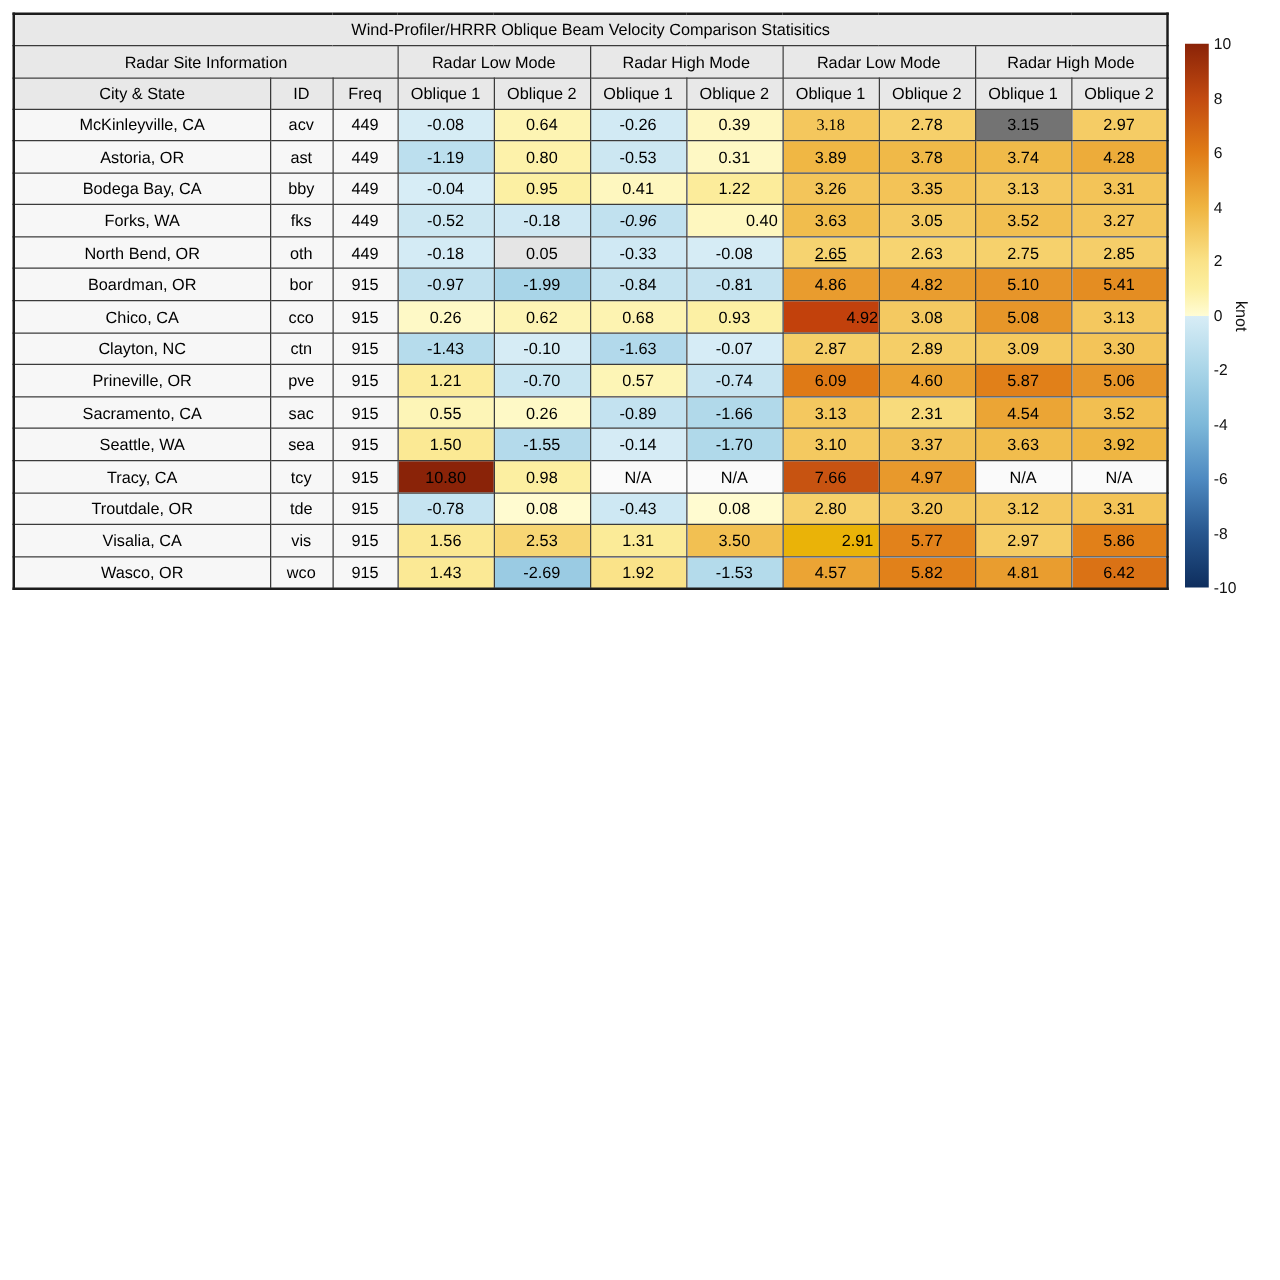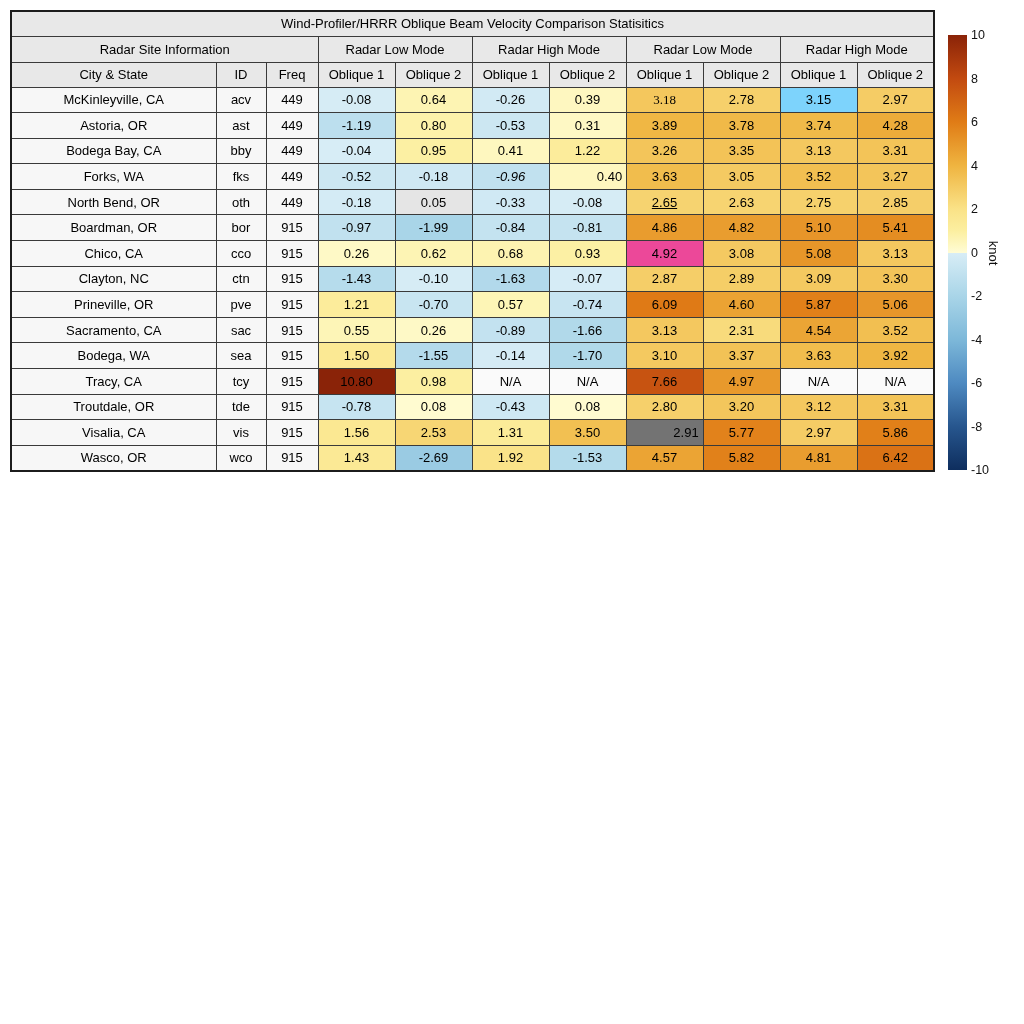--- a/index.html
+++ b/index.html
@@ -82,21 +82,21 @@
         <tr class="data-row">
           <td class="info">McKinleyville, CA</td>
           <td class="info">acv</td>
           <td class="info">449</td>
           <td class="val" style="background: rgb(214, 236, 245);">-0.08</td>
           <td class="val" style="background: rgb(253, 244, 179);">0.64</td>
           <td class="val" style="background: rgb(210, 234, 244);">-0.26</td>
           <td class="val" style="background: rgb(254, 247, 192);">0.39</td>
           <td class="val" style="background: rgb(244, 199, 93); font-family: Liberation Serif, serif;">3.18</td>
           <td class="val" style="background: rgb(246, 208, 107);">2.78</td>
-          <td class="val" style="background: #7dd3fc;">3.15</td>
+          <td class="val" style="background: #737373;">3.15</td>
           <td class="val" style="background: rgb(245, 204, 101);">2.97</td>
         </tr>
         <tr class="data-row">
           <td class="info">Astoria, OR</td>
           <td class="info">ast</td>
           <td class="info">449</td>
           <td class="val" style="background: rgb(188, 223, 238);">-1.19</td>
           <td class="val" style="background: rgb(253, 242, 170);">0.80</td>
           <td class="val" style="background: rgb(204, 231, 242);">-0.53</td>
           <td class="val" style="background: rgb(254, 248, 196);">0.31</td>
@@ -158,21 +158,21 @@
           <td class="val" style="background: rgb(228, 141, 34);">5.41</td>
         </tr>
         <tr class="data-row">
           <td class="info">Chico, CA</td>
           <td class="info">cco</td>
           <td class="info">915</td>
           <td class="val" style="background: rgb(254, 249, 198);">0.26</td>
           <td class="val" style="background: rgb(253, 244, 180);">0.62</td>
           <td class="val" style="background: rgb(253, 243, 177);">0.68</td>
           <td class="val" style="background: rgb(252, 240, 164);">0.93</td>
-          <td class="val" style="background: #ec4899;">4.92</td>
+          <td class="val" style="background: #c2410c; text-align: right;">4.92</td>
           <td class="val" style="background: rgb(244, 201, 97);">3.08</td>
           <td class="val" style="background: rgb(231, 150, 41);">5.08</td>
           <td class="val" style="background: rgb(244, 200, 95);">3.13</td>
         </tr>
         <tr class="data-row">
           <td class="info">Clayton, NC</td>
           <td class="info">ctn</td>
           <td class="info">915</td>
           <td class="val" style="background: rgb(182, 220, 236);">-1.43</td>
           <td class="val" style="background: rgb(214, 236, 245);">-0.10</td>
@@ -203,21 +203,21 @@
           <td class="val" style="background: rgb(253, 245, 183);">0.55</td>
           <td class="val" style="background: rgb(254, 249, 198);">0.26</td>
           <td class="val" style="background: rgb(195, 226, 240);">-0.89</td>
           <td class="val" style="background: rgb(177, 217, 234);">-1.66</td>
           <td class="val" style="background: rgb(244, 200, 95);">3.13</td>
           <td class="val" style="background: rgb(248, 219, 124);">2.31</td>
           <td class="val" style="background: rgb(235, 165, 53);">4.54</td>
           <td class="val" style="background: rgb(242, 191, 81);">3.52</td>
         </tr>
         <tr class="data-row">
-          <td class="info">Bodega, WA</td>
+          <td class="info">Seattle, WA</td>
           <td class="info">sea</td>
           <td class="info">915</td>
           <td class="val" style="background: rgb(251, 233, 148);">1.50</td>
           <td class="val" style="background: rgb(180, 218, 235);">-1.55</td>
           <td class="val" style="background: rgb(213, 235, 245);">-0.14</td>
           <td class="val" style="background: rgb(176, 217, 234);">-1.70</td>
           <td class="val" style="background: rgb(244, 201, 96);">3.10</td>
           <td class="val" style="background: rgb(242, 194, 86);">3.37</td>
           <td class="val" style="background: rgb(241, 189, 77);">3.63</td>
           <td class="val" style="background: rgb(239, 182, 67);">3.92</td>
@@ -249,21 +249,21 @@
           <td class="val" style="background: rgb(243, 196, 88);">3.31</td>
         </tr>
         <tr class="data-row">
           <td class="info">Visalia, CA</td>
           <td class="info">vis</td>
           <td class="info">915</td>
           <td class="val" style="background: rgb(251, 232, 146);">1.56</td>
           <td class="val" style="background: rgb(247, 214, 116);">2.53</td>
           <td class="val" style="background: rgb(251, 235, 152);">1.31</td>
           <td class="val" style="background: rgb(242, 192, 82);">3.50</td>
-          <td class="val" style="background: #737373; padding-left: 43px;">2.91</td>
+          <td class="val" style="background: #eab308; padding-left: 43px;">2.91</td>
           <td class="val" style="background: rgb(226, 130, 27);">5.77</td>
           <td class="val" style="background: rgb(245, 204, 101);">2.97</td>
           <td class="val" style="background: rgb(225, 128, 25);">5.86</td>
         </tr>
         <tr class="data-row">
           <td class="info">Wasco, OR</td>
           <td class="info">wco</td>
           <td class="info">915</td>
           <td class="val" style="background: rgb(251, 233, 149);">1.43</td>
           <td class="val" style="background: rgb(154, 203, 227);">-2.69</td>

